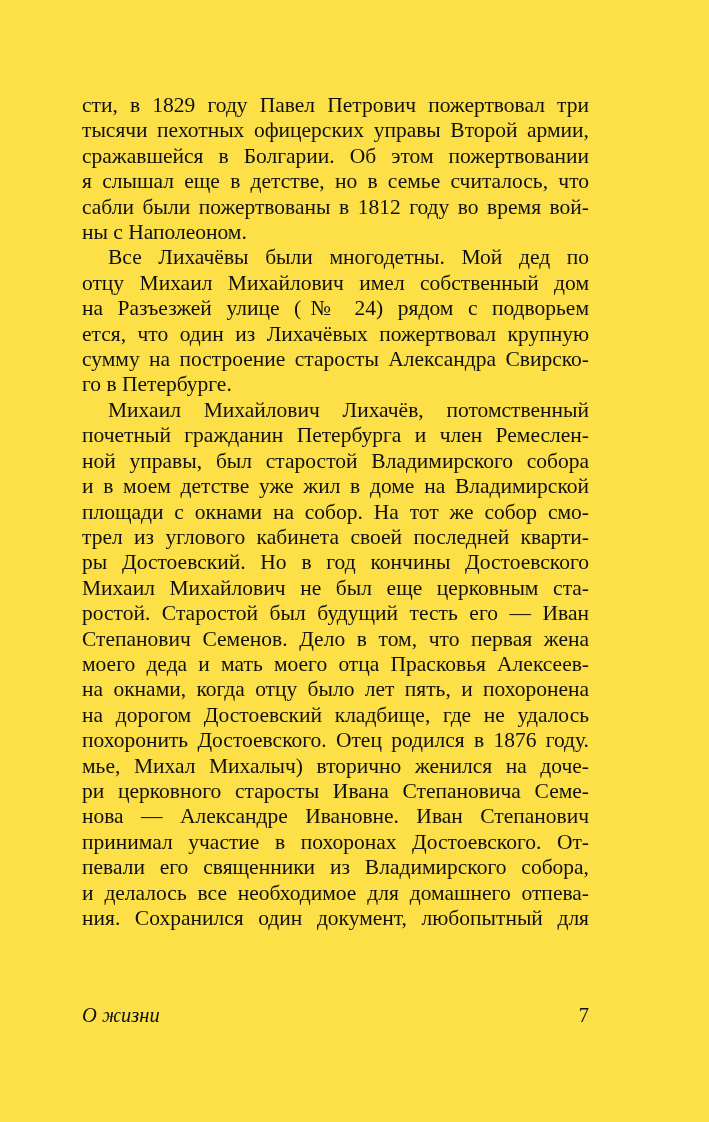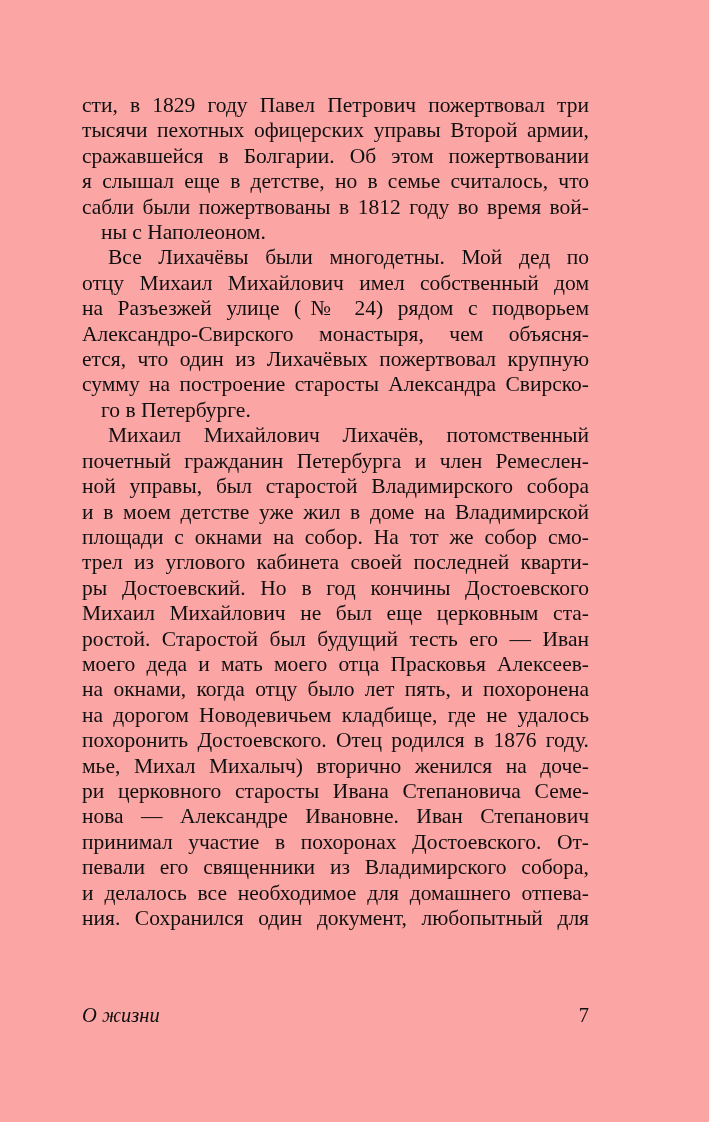--- a/index.html
+++ b/index.html
@@ -1,40 +1,39 @@
 <!DOCTYPE html>
 <html><head>
 <meta charset="utf-8">
 <style>
   * { margin: 0; padding: 0; box-sizing: border-box; }
   html, body { background: #ffffff; }
   .page {
     position: relative;
     width: 709px;
     height: 1122px;
-    background: #fca5a5;
+    background: #fde047;
     font-family: "Liberation Serif", serif;
     color: #101010;
     overflow: hidden;
   }
   .text-block {
     position: absolute;
     left: 82px;
     top: 93px;
     width: 507px;
     font-size: 21.5px;
     line-height: 25.4px;
   }
   .line {
     text-align: justify;
     text-align-last: justify;
   }
   .line.pend {
     text-align-last: left;
-    margin-left: 19px;
   }
   .line.indent {
     text-indent: 26px;
   }
   .footer {
     position: absolute;
     left: 82px;
     top: 1003px;
     width: 507px;
     display: flex;
@@ -53,36 +52,36 @@
   <div class="text-block">
       <div class="line">сти, в 1829 году Павел Петрович пожертвовал три</div>
       <div class="line">тысячи пехотных офицерских управы Второй армии,</div>
       <div class="line">сражавшейся в Болгарии. Об этом пожертвовании</div>
       <div class="line">я слышал еще в детстве, но в семье считалось, что</div>
       <div class="line">сабли были пожертвованы в 1812 году во время вой-</div>
       <div class="line pend">ны с Наполеоном.</div>
       <div class="line indent">Все Лихачёвы были многодетны. Мой дед по</div>
       <div class="line">отцу Михаил Михайлович имел собственный дом</div>
       <div class="line">на Разъезжей улице (№ 24) рядом с подворьем</div>
-      <div class="line">Александро-Свирского монастыря, чем объясня-</div>
       <div class="line">ется, что один из Лихачёвых пожертвовал крупную</div>
       <div class="line">сумму на построение старосты Александра Свирско-</div>
       <div class="line pend">го в Петербурге.</div>
       <div class="line indent">Михаил Михайлович Лихачёв, потомственный</div>
       <div class="line">почетный гражданин Петербурга и член Ремеслен-</div>
       <div class="line">ной управы, был старостой Владимирского собора</div>
       <div class="line">и в моем детстве уже жил в доме на Владимирской</div>
       <div class="line">площади с окнами на собор. На тот же собор смо-</div>
       <div class="line">трел из углового кабинета своей последней кварти-</div>
       <div class="line">ры Достоевский. Но в год кончины Достоевского</div>
       <div class="line">Михаил Михайлович не был еще церковным ста-</div>
       <div class="line">ростой. Старостой был будущий тесть его — Иван</div>
+      <div class="line">Степанович Семенов. Дело в том, что первая жена</div>
       <div class="line">моего деда и мать моего отца Прасковья Алексеев-</div>
       <div class="line">на окнами, когда отцу было лет пять, и похоронена</div>
-      <div class="line">на дорогом Новодевичьем кладбище, где не удалось</div>
+      <div class="line">на дорогом Достоевский кладбище, где не удалось</div>
       <div class="line">похоронить Достоевского. Отец родился в 1876 году.</div>
       <div class="line">мье, Михал Михалыч) вторично женился на доче-</div>
       <div class="line">ри церковного старосты Ивана Степановича Семе-</div>
       <div class="line">нова — Александре Ивановне. Иван Степанович</div>
       <div class="line">принимал участие в похоронах Достоевского. От-</div>
       <div class="line">певали его священники из Владимирского собора,</div>
       <div class="line">и делалось все необходимое для домашнего отпева-</div>
       <div class="line">ния. Сохранился один документ, любопытный для</div>
     </div>
 

